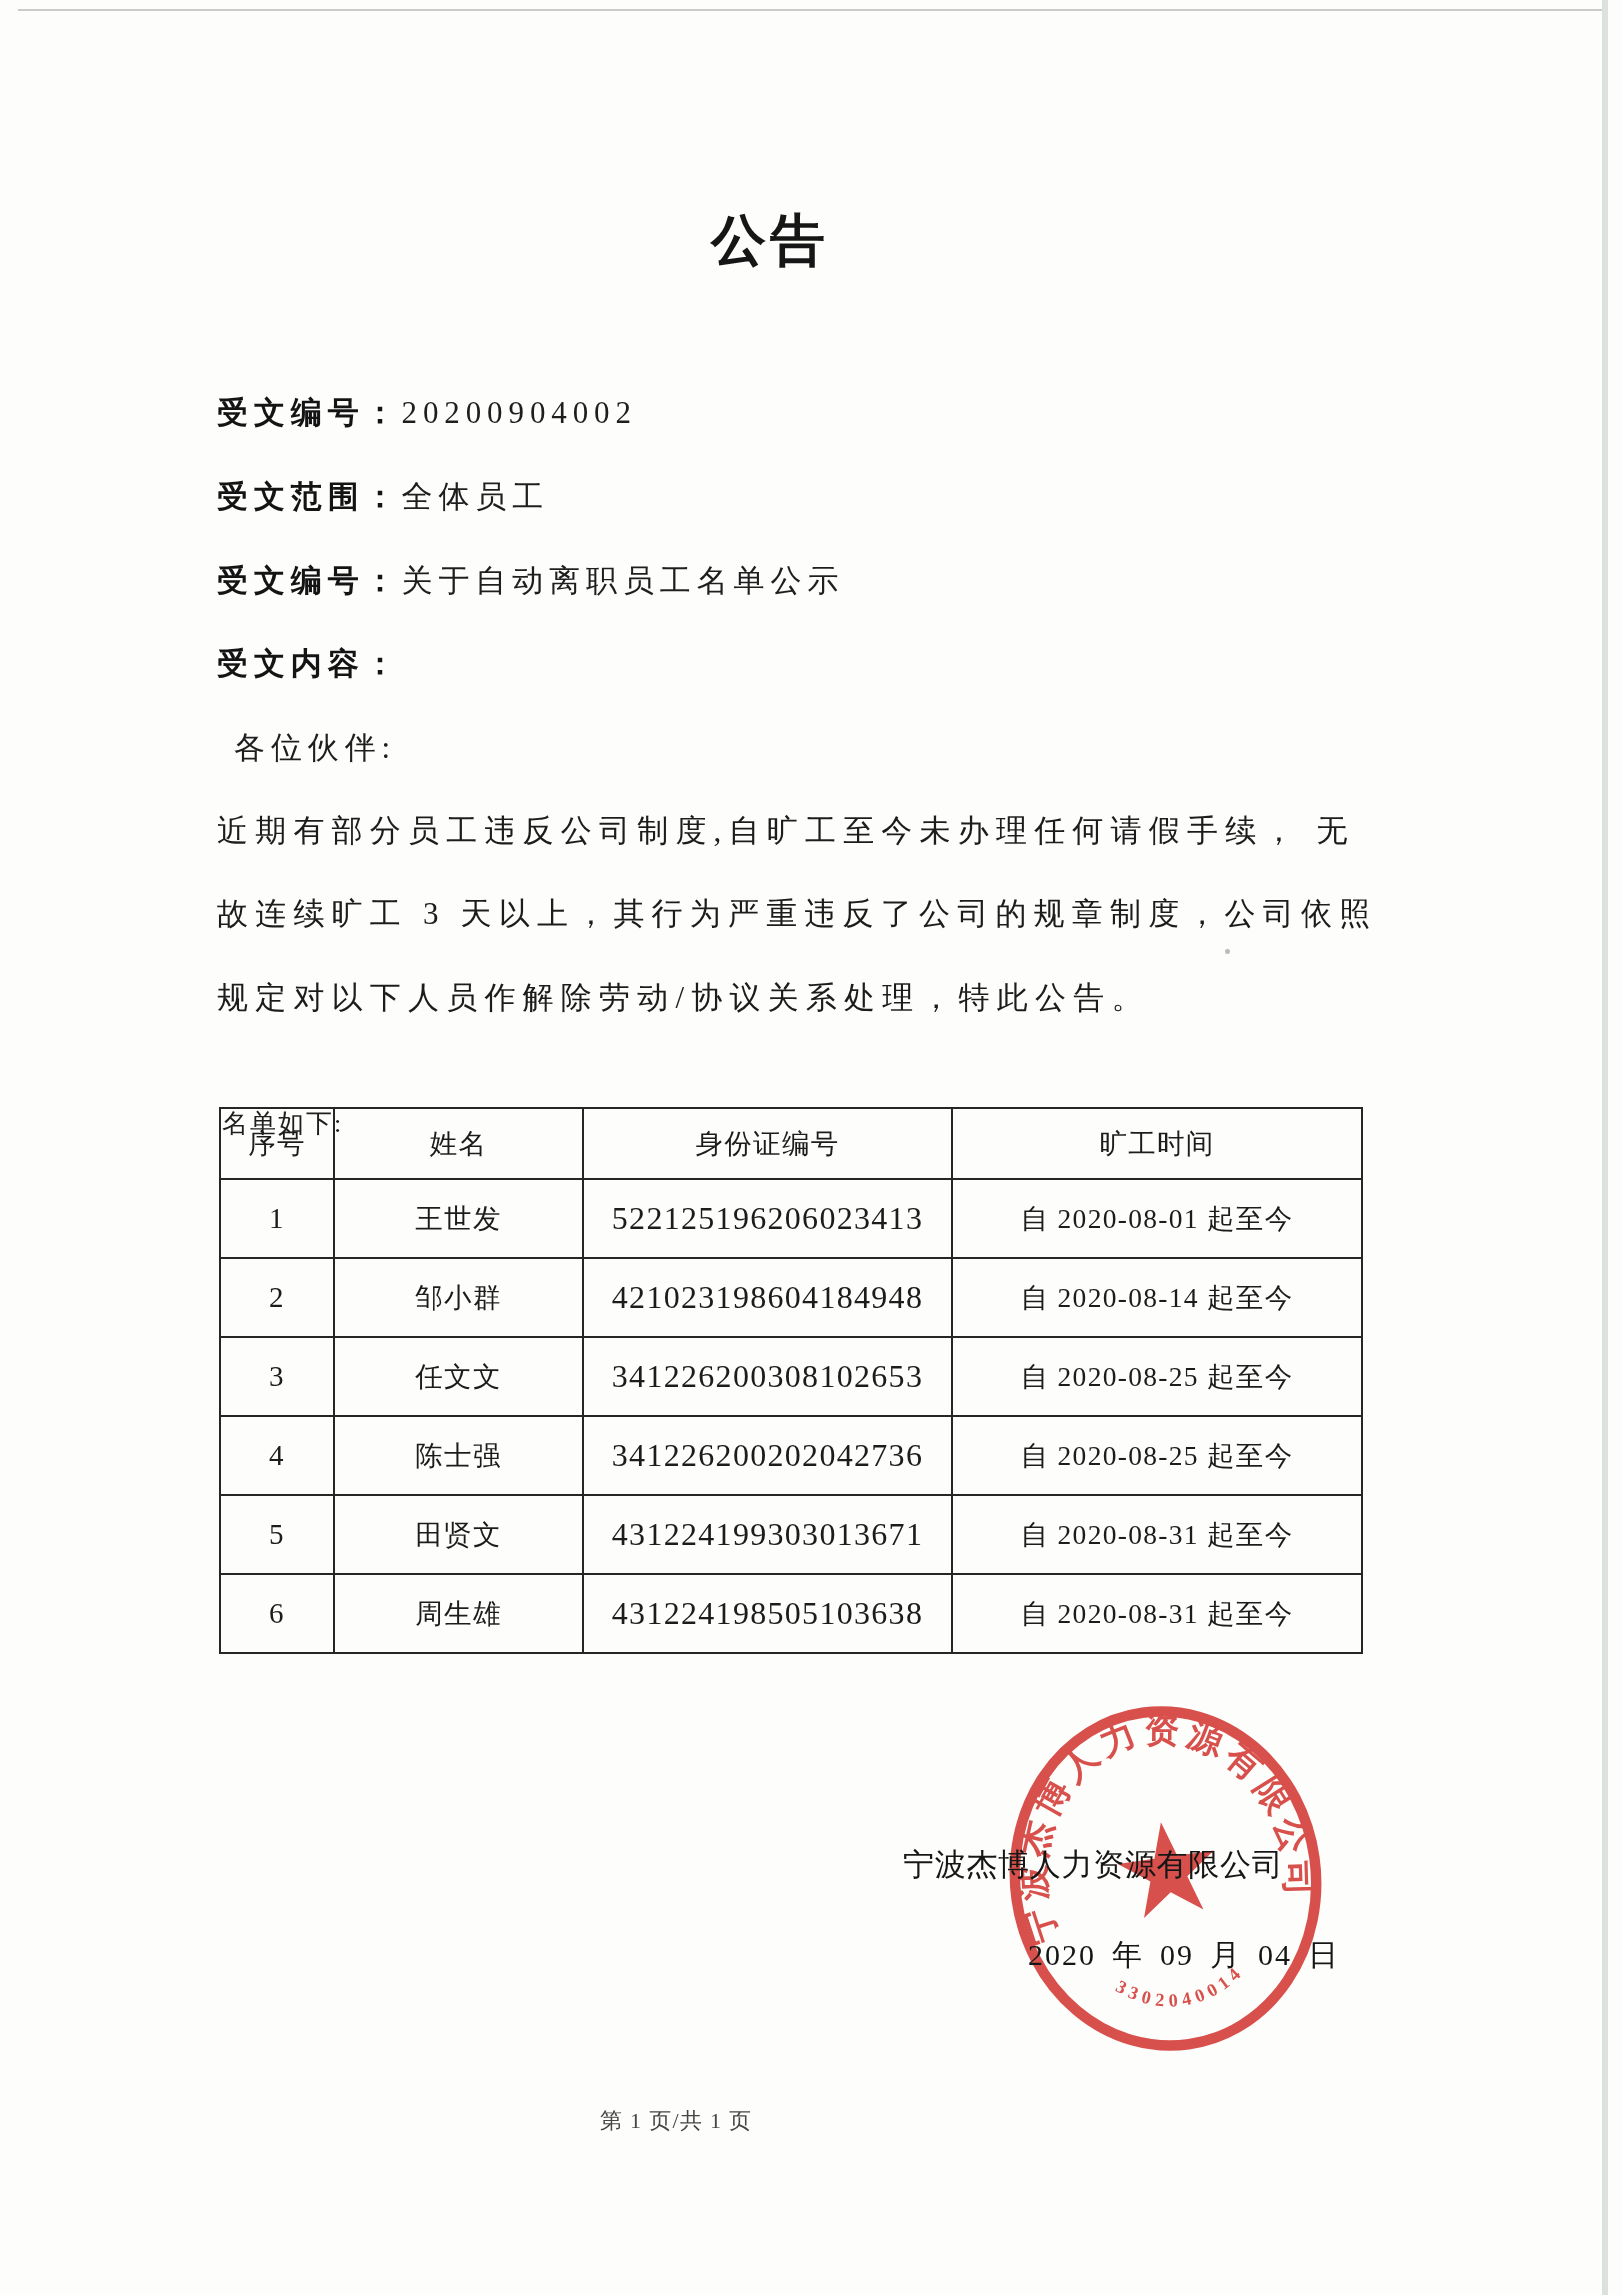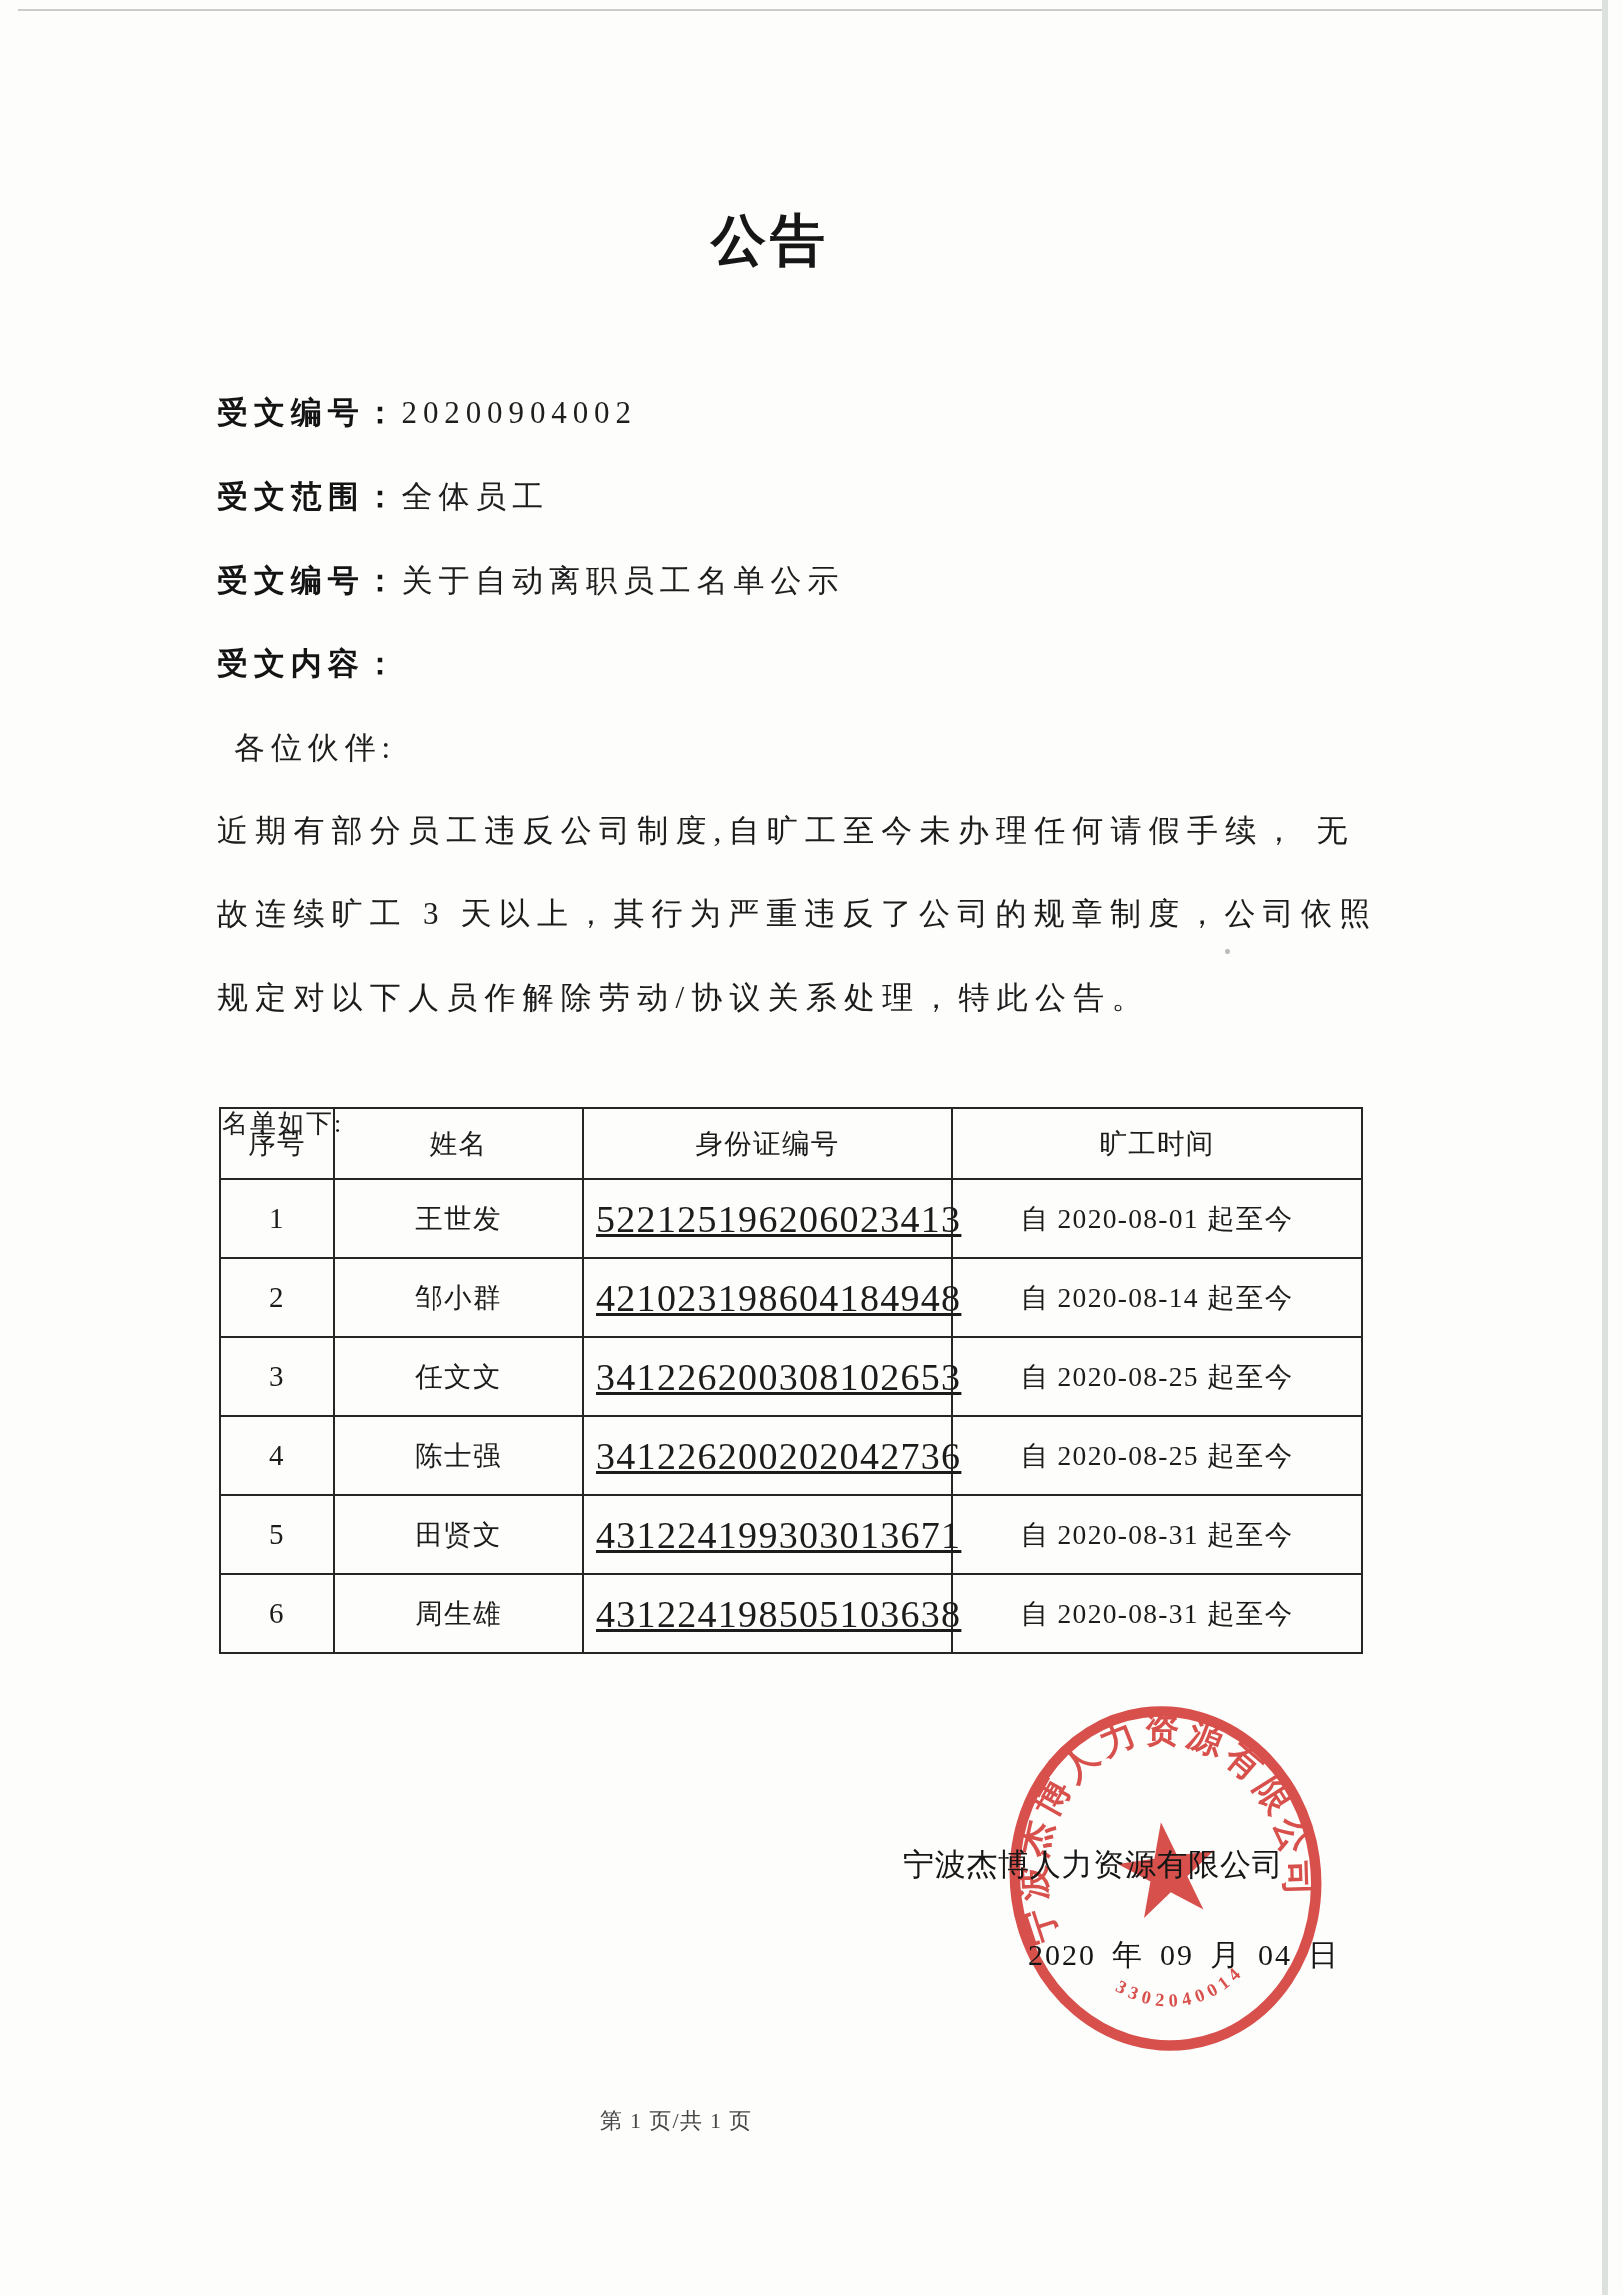--- a/index.html
+++ b/index.html
@@ -32,21 +32,21 @@
     border-collapse:collapse;table-layout:fixed;
     font-size:27.5px;color:#1c1c1c;
   }
   table.roster td,table.roster th{
     border:2px solid #262626;text-align:center;vertical-align:middle;
     font-weight:400;padding:12px;letter-spacing:1.3px;
   }
   table.roster tr.hdr{height:71px;}
   table.roster tr.data{height:79px;}
   table.roster tr.hdr th{border-bottom-width:2.6px;}
-  td.idnum{font-size:38px;letter-spacing:0.7px;text-decoration:underline;}
+  td.idnum{font-size:32px;letter-spacing:0.7px;}
   td.seq{font-size:29px;}
 
   .stamp-wrap{position:absolute;left:1002px;top:1702px;width:327px;height:353px;z-index:1;opacity:.92;}
   .sig-company{
     position:absolute;left:903px;top:1844px;z-index:2;
     font-size:31px;letter-spacing:0.7px;white-space:nowrap;color:#161616;
   }
   .sig-date{
     position:absolute;left:1028px;top:1935px;z-index:2;
     font-size:30px;letter-spacing:2px;word-spacing:6.5px;white-space:nowrap;color:#161616;text-align:right;

